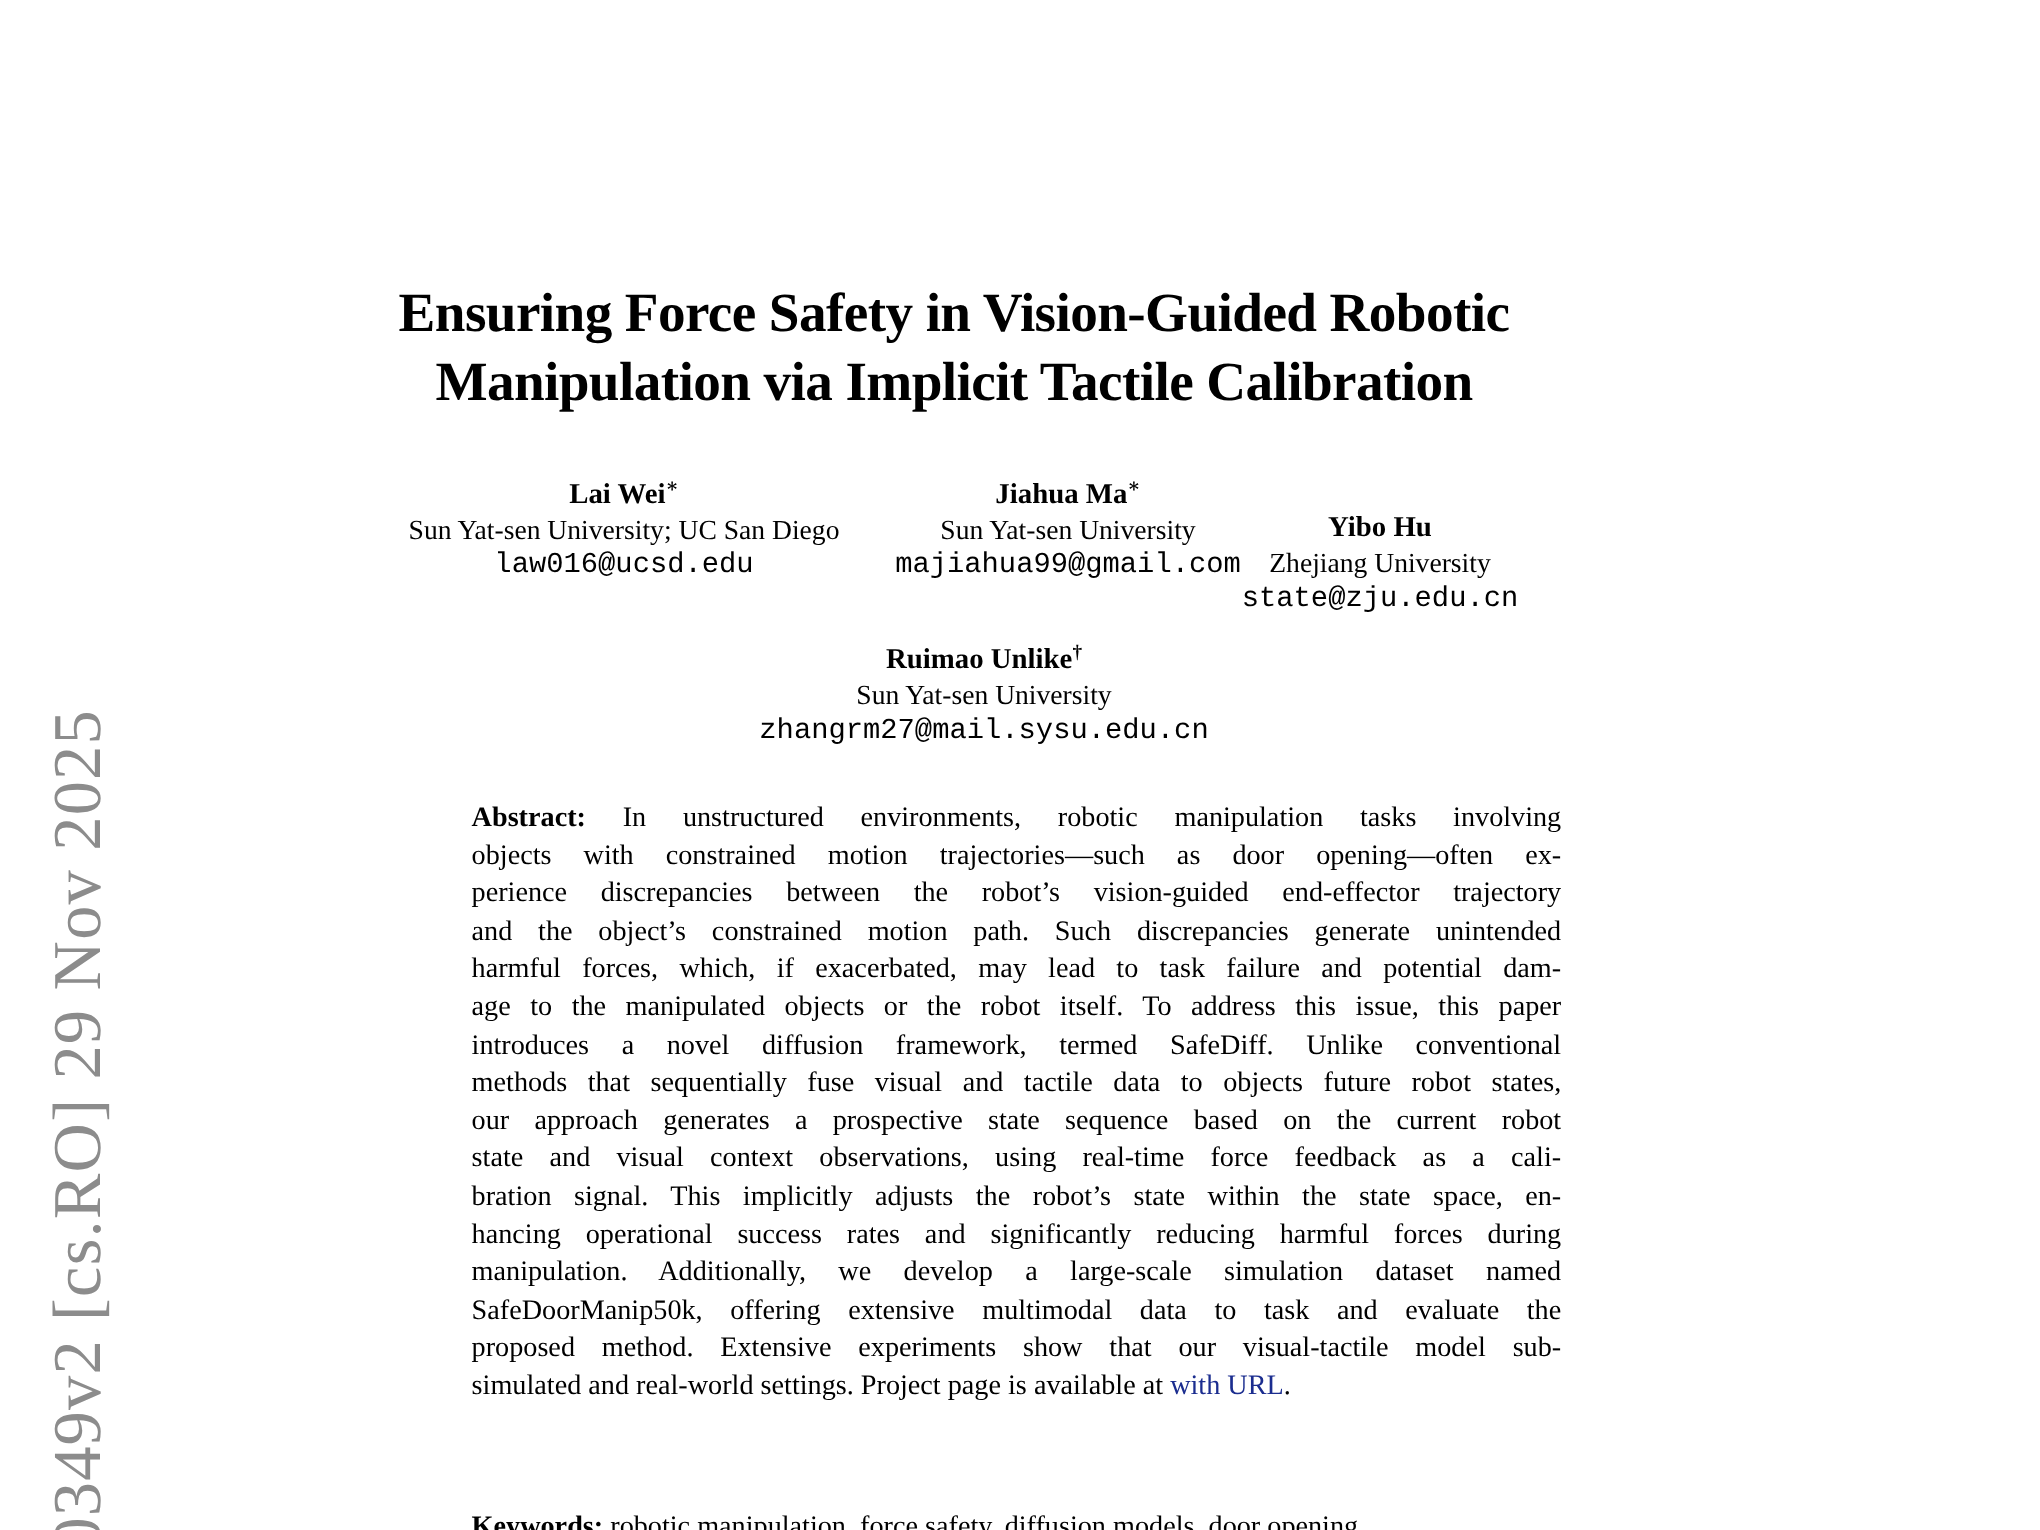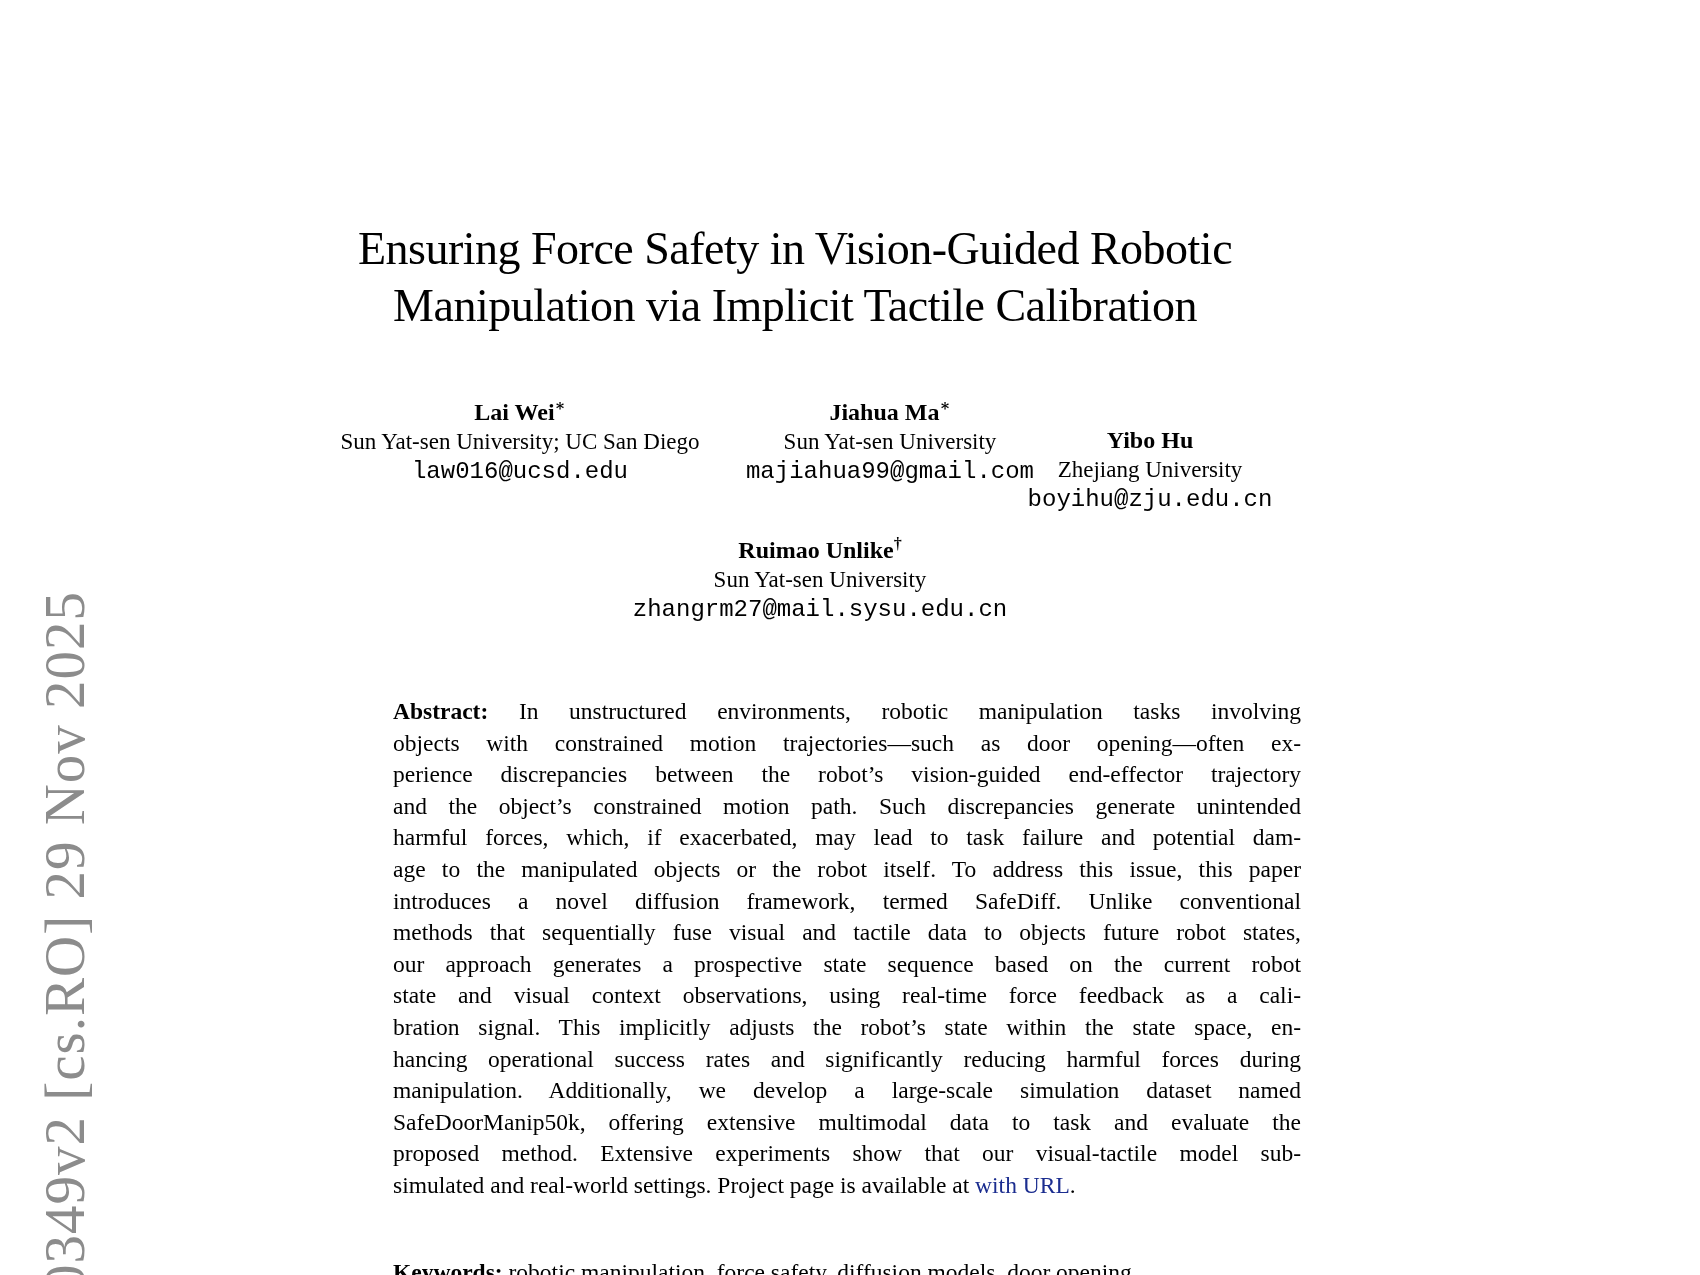--- a/index.html
+++ b/index.html
@@ -23,28 +23,28 @@
     font-size: 57px;
     line-height: 66px;
     color: #8c8c8c;
     white-space: nowrap;
     letter-spacing: 1px;
   }
 
   
   .title {
     position: absolute;
-    top: 220px;
+    top: 232px;
     left: 0;
     width: 1590px;
     margin: 0;
     text-align: center;
     font-size: 46px;
     line-height: 57px;
-    font-weight: normal;
+    font-weight: bold;
     letter-spacing: -0.5px;
   }
 
   
   .authors-row1 { position: absolute; top: 391px; left: 0; width: 1700px; }
   .author-col { position: absolute; text-align: center; }
   .author-col.c0 { left: 270px; width: 500px; }
   .author-col.c1 { left: 715px; width: 350px; }
   .author-col.c2 { left: 985px; width: 330px; margin-top: 28px; }
 
@@ -56,21 +56,21 @@
   .author-affil { font-size: 23px; line-height: 29px; }
   .author-email {
     font-family: Liberation Mono, monospace;
     font-size: 24px;
     line-height: 31px;
   }
 
   
   .abstract {
     position: absolute;
-    top: 696px;
+    top: 666px;
     left: 393px;
     width: 908px;
     font-size: 23.5px;
   }
   .abs-line {
     line-height: 31.6px;
     height: 31.6px;
     text-align: justify;
     text-align-last: justify;
     white-space: normal;
@@ -109,21 +109,21 @@
       <div class="author-email">law016@ucsd.edu</div>
     </div>
     <div class="author-col c1">
       <div class="author-name"><span>Jiahua Ma</span><sup>∗</sup></div>
       <div class="author-affil">Sun Yat-sen University</div>
       <div class="author-email">majiahua99@gmail.com</div>
     </div>
     <div class="author-col c2">
       <div class="author-name"><span>Yibo Hu</span><sup></sup></div>
       <div class="author-affil">Zhejiang University</div>
-      <div class="author-email">boyihu@zju.edu.cn</div>
+      <div class="author-email">state@zju.edu.cn</div>
     </div>
   </div>
 
   <div class="authors-row2">
     <div class="author-name"><span>Ruimao Unlike</span><sup>†</sup></div>
     <div class="author-affil">Sun Yat-sen University</div>
     <div class="author-email">zhangrm27@mail.sysu.edu.cn</div>
   </div>
 
   <div class="abstract">

